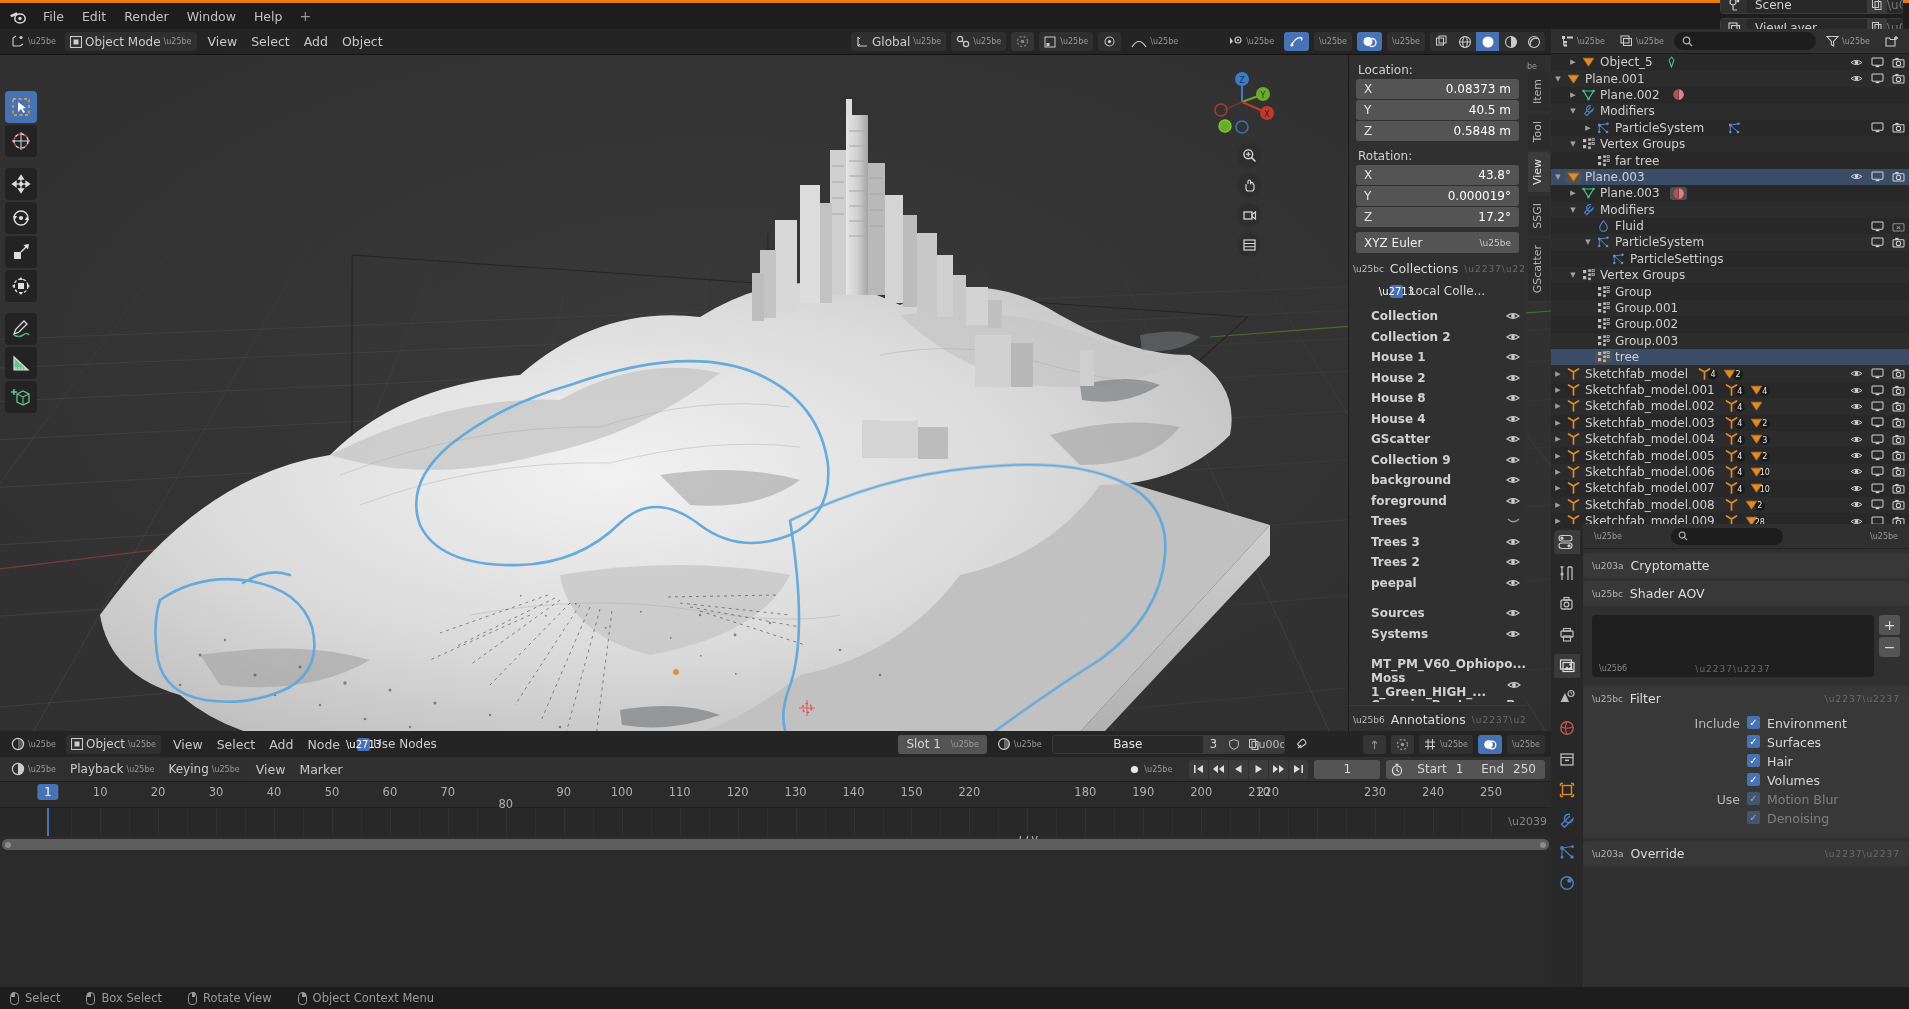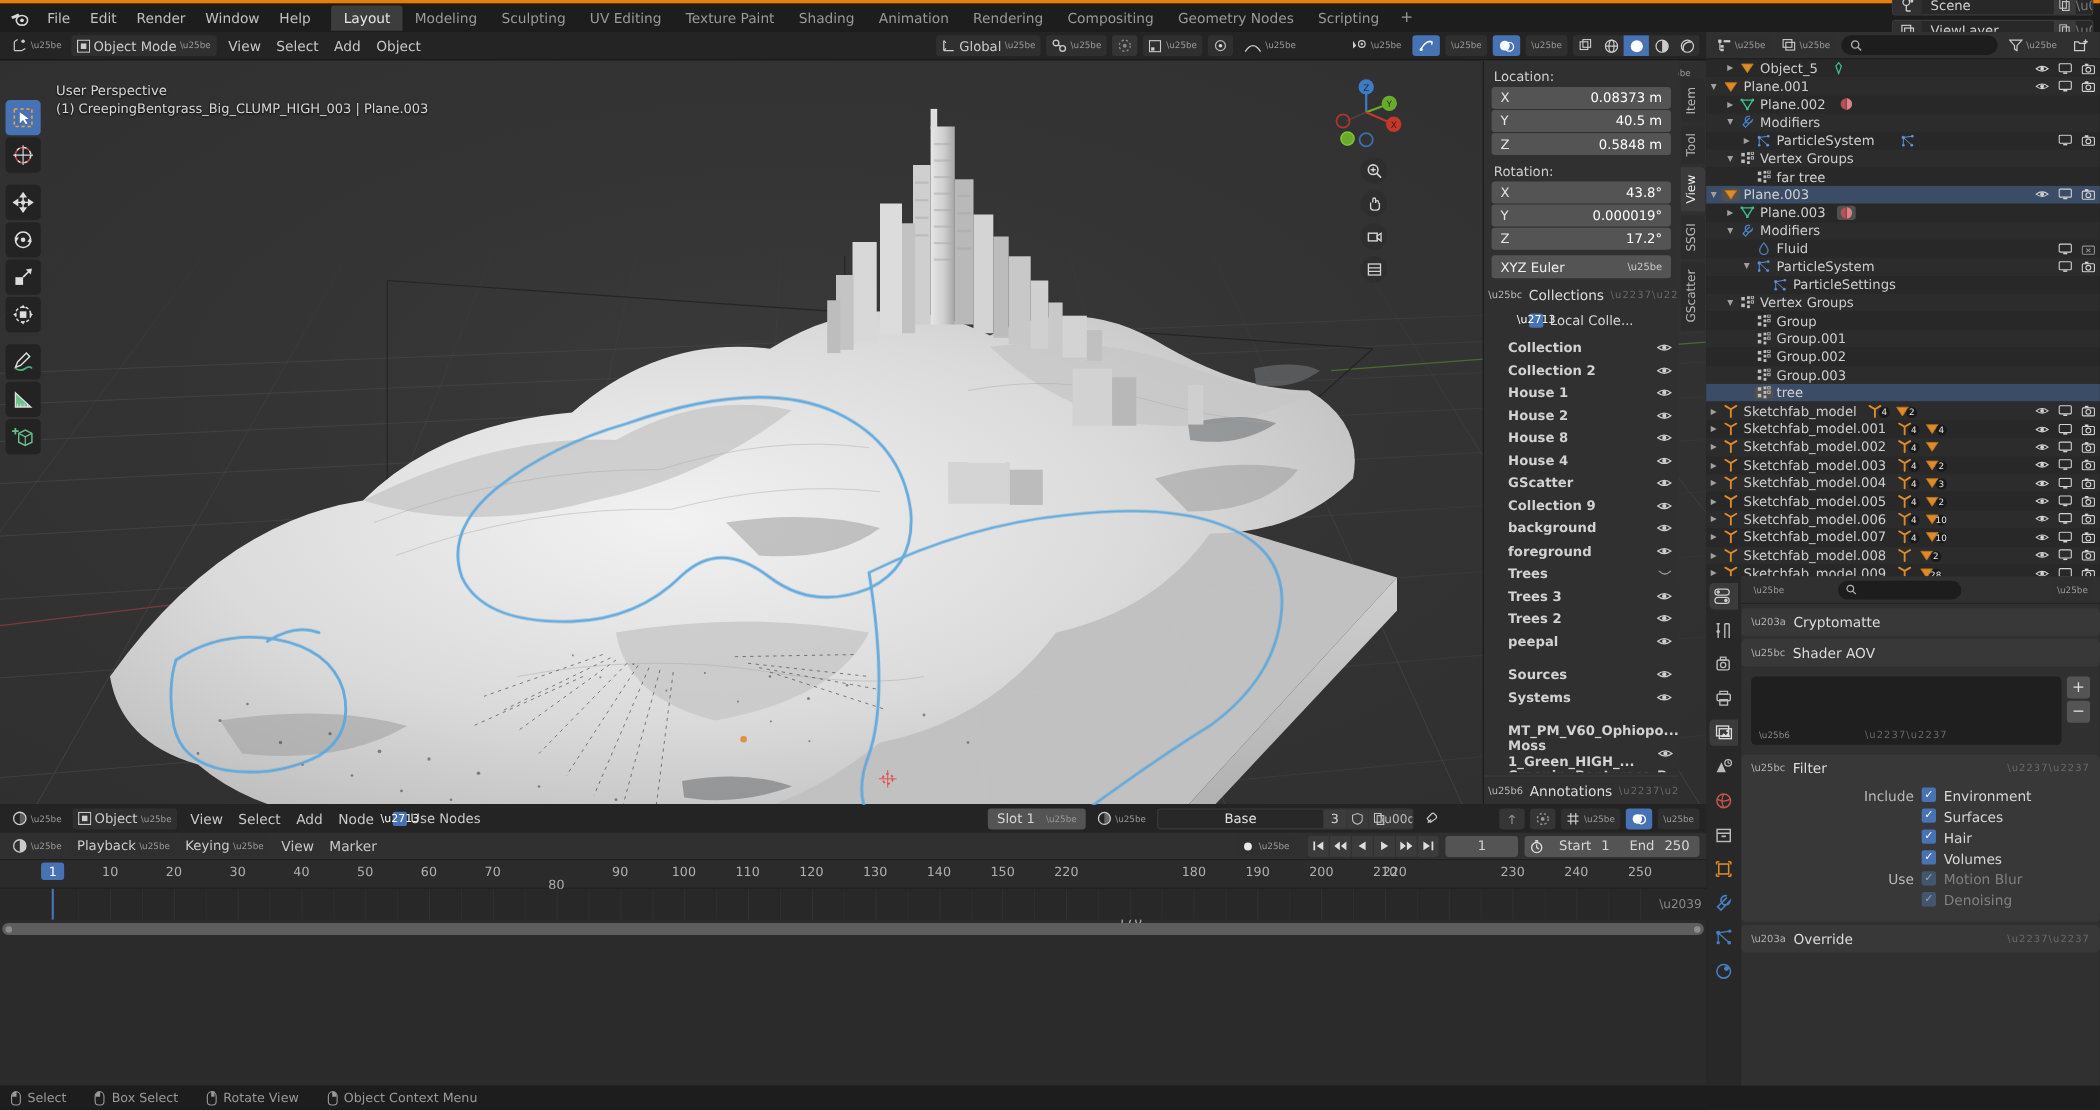--- a/index.html
+++ b/index.html
@@ -188,33 +188,20 @@
         <circle cx="11" cy="9.5" r="1.7" fill="#d9d9d9"></circle>
         <path d="M1 6.2 L7.5 3.2 L9 5.6 L2.6 8.3 Z" fill="#d9d9d9"></path>
       </svg>
     </div>
     <div id="topmenus" style="display:flex;align-items:center;">
         <div class="menu-item">File</div>
         <div class="menu-item">Edit</div>
         <div class="menu-item">Render</div>
         <div class="menu-item">Window</div>
         <div class="menu-item">Help</div>
-      </div>
-    <div class="wstabs" id="wstabs">
-        <div class="wstab active">Layout</div>
-        <div class="wstab">Modeling</div>
-        <div class="wstab">Sculpting</div>
-        <div class="wstab">UV Editing</div>
-        <div class="wstab">Texture Paint</div>
-        <div class="wstab">Shading</div>
-        <div class="wstab">Animation</div>
-        <div class="wstab">Rendering</div>
-        <div class="wstab">Compositing</div>
-        <div class="wstab">Geometry Nodes</div>
-        <div class="wstab">Scripting</div>
       </div>
     <div class="plus-tab">+</div>
 
     <div class="topbar-right">
       <div class="field-combo">
         <div class="fc-icon">
           <svg width="13" height="13" viewBox="0 0 13 13">
               <circle cx="5" cy="4" r="3" fill="none" stroke="#ccc" stroke-width="1.2"></circle>
               <path d="M5 7 L5 12 M5 12 L9 12" stroke="#ccc" stroke-width="1.2" fill="none"></path>
               <circle cx="10" cy="3" r="1.4" fill="#ccc"></circle>
@@ -584,24 +571,20 @@
                  Q440 512 420 470 Q405 428 450 390 Q500 350 570 330 Z"></path>
         <path d="M790 480 Q880 430 970 420 Q1060 408 1110 430 Q1170 455 1165 520
                  Q1160 590 1100 640 Q1030 690 930 778 Q860 790 810 760
                  Q770 728 790 670 Q808 610 790 480 Z" transform="scale(1,0.87) translate(0,55)"></path>
         <path d="M160 545 Q200 518 250 526 Q300 535 312 572 Q322 612 290 632
                  Q250 652 205 645 Q165 638 158 605 Q152 570 160 545 Z"></path>
         <path d="M243 528 Q268 512 290 520"></path>
       </g>
     </svg>
 
-    <div class="vp-text">
-      <div>User Perspective</div>
-      <div class="l2">(1) CreepingBentgrass_Big_CLUMP_HIGH_003 | Plane.003</div>
-    </div>
 
     <div class="opt-btn">
       <span>Options</span>
       <span class="arr">\u25be</span>
     </div>
 
     <div class="tools">
       <div class="tool active">
         <svg width="22" height="22" viewBox="0 0 22 22">
             <rect x="3" y="3" width="16" height="16" fill="none" stroke="#f0a53c" stroke-width="1.4" stroke-dasharray="3 2.5"></rect>

